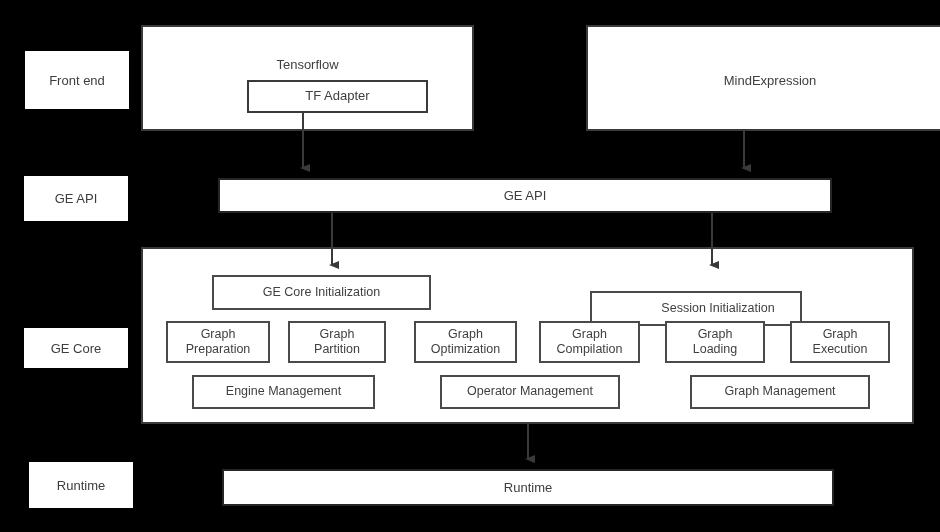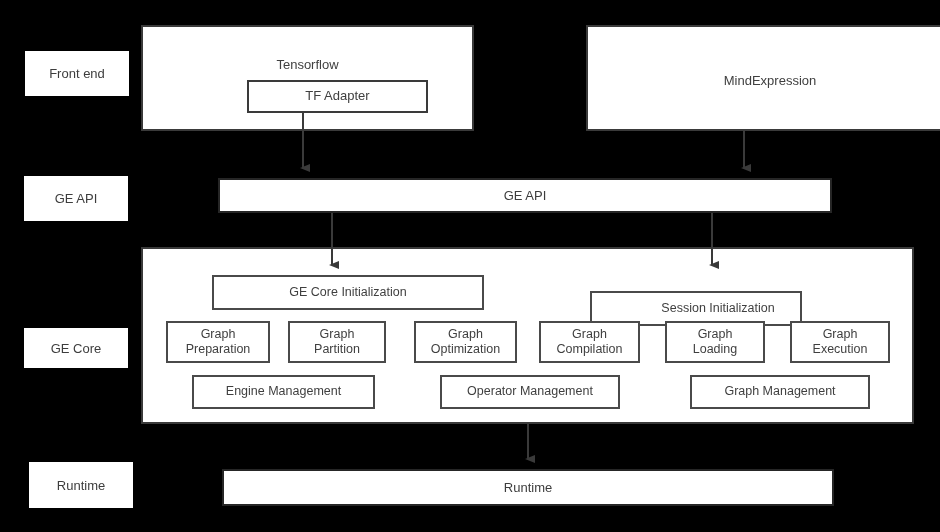--- a/index.html
+++ b/index.html
@@ -87,21 +87,21 @@
     position: absolute;
     pointer-events: none;
   }
   .arrow svg { display: block; overflow: visible; }
 </style>
 </head>
 <body>
 
 <div id="canvas">
 
-  <div class="chip" style="left:25px; top:51px; width:104px; height:45px;">
+  <div class="chip" style="left:25px; top:51px; width:104px; height:58px;">
     <span>Front end</span>
   </div>
 
   <div class="chip" style="left:24px; top:176px; width:104px; height:45px;">
     <span>GE API</span>
   </div>
 
   <div class="chip" style="left:24px; top:328px; width:104px; height:40px;">
     <span>GE Core</span>
   </div>
@@ -120,21 +120,21 @@
   <div class="group" style="left:586px; top:25px; width:368px; height:106px;">
     <div class="group-title" style="top:46px;">MindExpression</div>
   </div>
 
   <div class="wide-bar" style="left:218px; top:178px; width:614px; height:35px;">
     <span>GE API</span>
   </div>
 
   <div class="group" style="left:141px; top:247px; width:773px; height:177px;"></div>
 
-  <div class="inner-box" style="left:212px; top:275px; width:272px; height:35px;">
+  <div class="inner-box" style="left:212px; top:275px; width:219px; height:35px;">
     <span>GE Core Initialization</span>
   </div>
   <div class="inner-box" style="left:590px; top:291px; width:212px; height:35px;padding-left:44px;">
     <span>Session Initialization</span>
   </div>
 
   <div class="inner-box" style="left:166px; top:321px; width:104px; height:42px;">
     <span>Graph
 Preparation</span>
   </div>

